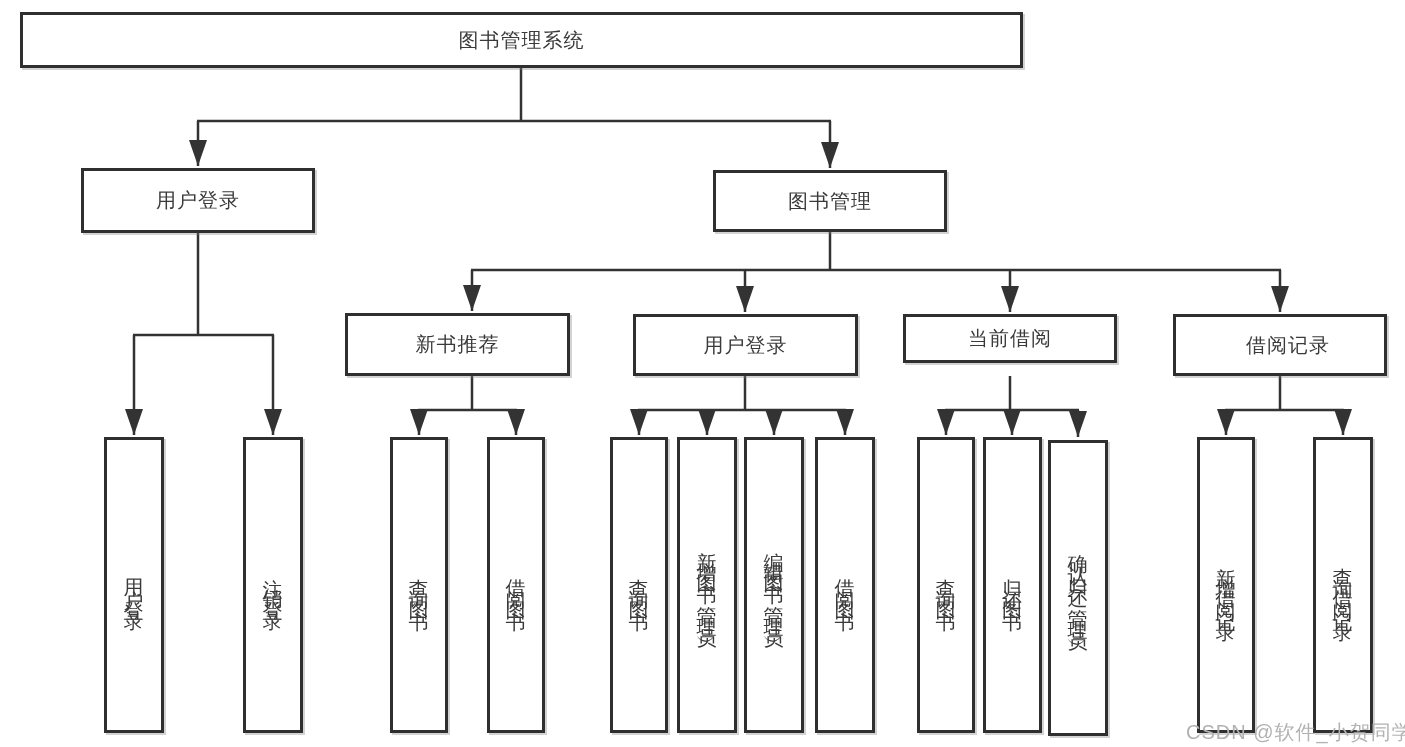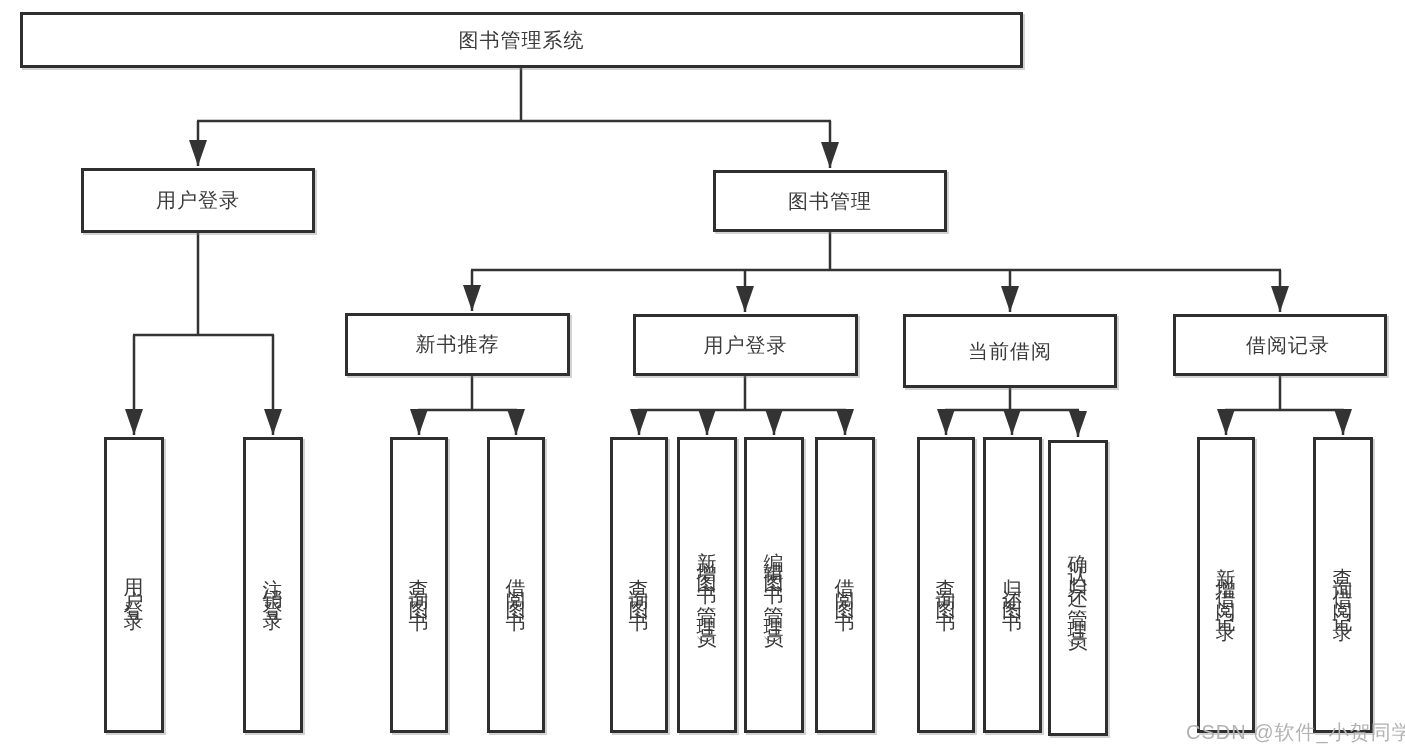--- a/index.html
+++ b/index.html
@@ -116,21 +116,21 @@
   <div class="node" style="left:713px;top:170px;width:234px;height:62px;">
     <span>图书管理</span>
   </div>
 
   <div class="node" style="left:345px;top:313px;width:225px;height:63px;">
     <span>新书推荐</span>
   </div>
   <div class="node" style="left:633px;top:314px;width:225px;height:62px;">
     <span>用户登录</span>
   </div>
-  <div class="node" style="left:903px;top:314px;width:214px;height:74px;">
+  <div class="node" style="left:903px;top:314px;width:214px;height:49px;">
     <span>当前借阅</span>
   </div>
   <div class="node" style="left:1173px;top:314px;width:214px;height:62px;padding-left:16px;">
     <span>借阅记录</span>
   </div>
 
   <div class="leaf" style="left:104px;top:437px;width:60px;height:296px;">
     <span class="vlabel">用户登录</span>
   </div>
   <div class="leaf" style="left:243px;top:437px;width:60px;height:296px;">

